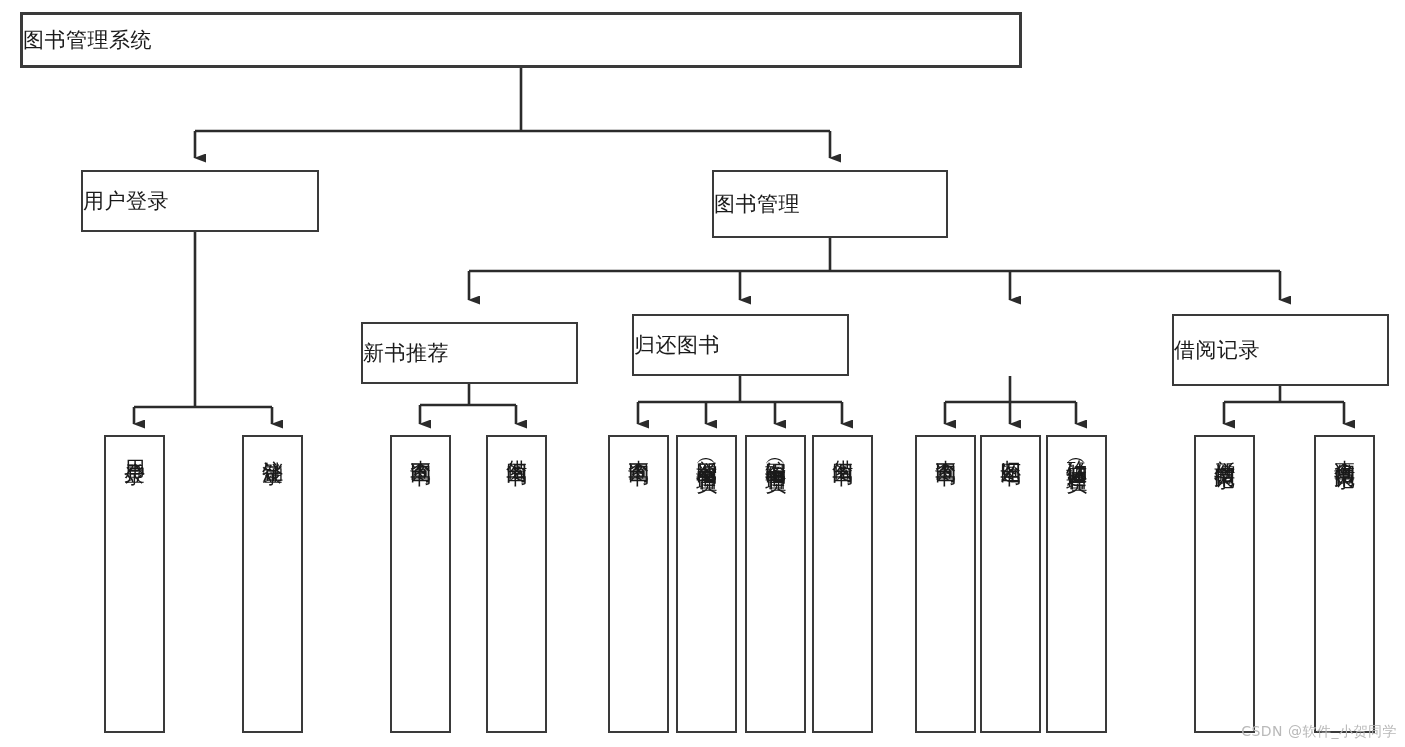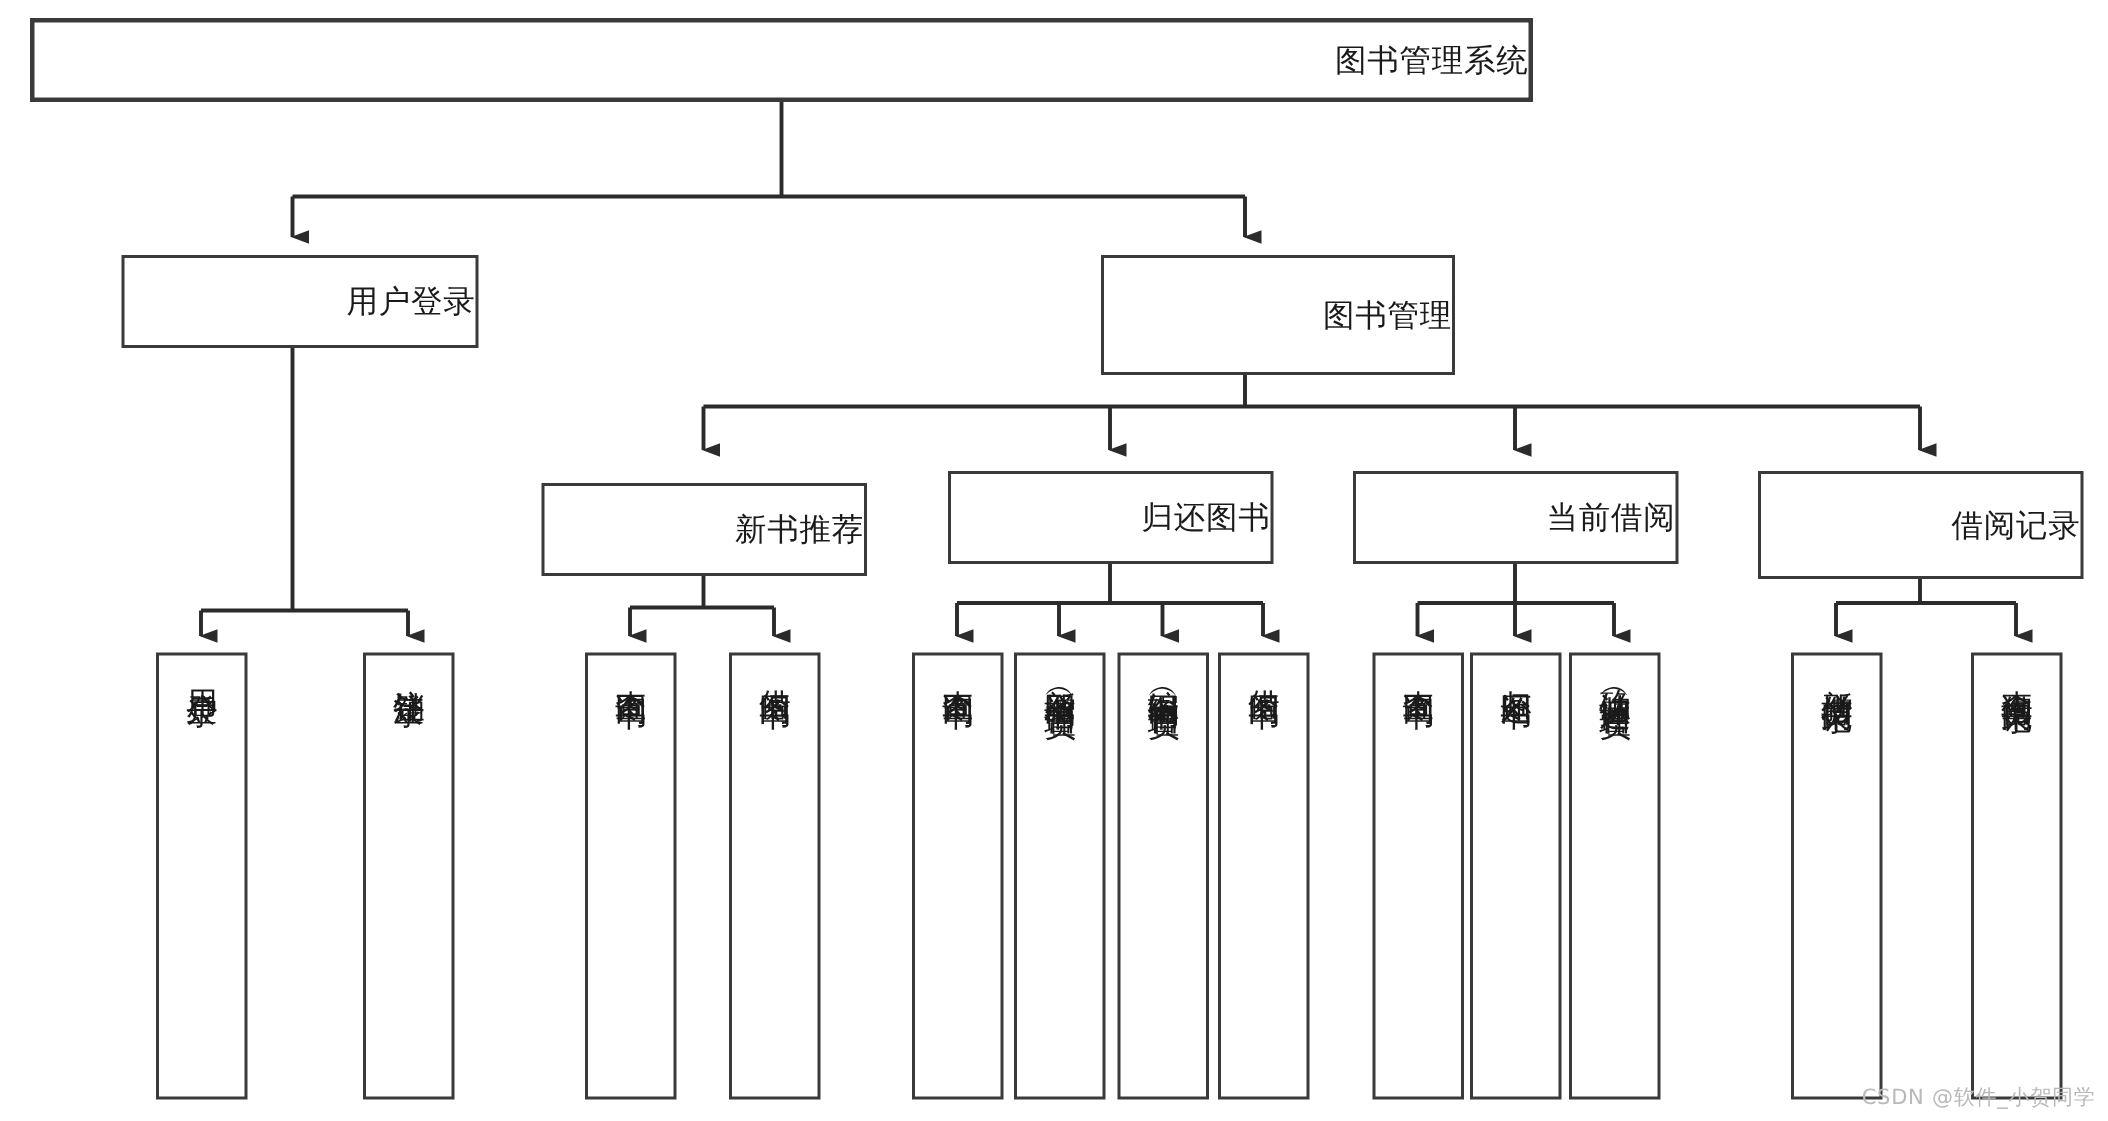--- a/index.html
+++ b/index.html
@@ -25,21 +25,21 @@
     height: 747px;
     pointer-events: none;
   }
   .node {
     position: absolute;
     box-sizing: border-box;
     background: #ffffff;
     border: 2px solid #3a3a3a;
     display: flex;
     align-items: center;
-    justify-content: flex-end;
+    justify-content: flex-start;
     color: #1a1a1a;
   }
   .node.root {
     border-width: 3px;
   }
   .node-label {
     font-size: 21px;
     line-height: 1.15;
     letter-spacing: 0.5px;
     white-space: nowrap;
@@ -122,32 +122,29 @@
     </g>
   </svg>
 
   <div class="node root" style="left:20px; top:12px; width:1002px; height:56px;">
     <span class="node-label">图书管理系统</span>
   </div>
 
   <div class="node" style="left:81px; top:170px; width:238px; height:62px;">
     <span class="node-label">用户登录</span>
   </div>
-  <div class="node" style="left:712px; top:170px; width:236px; height:80px;margin-left:22px;">
+  <div class="node" style="left:712px; top:170px; width:236px; height:68px;">
     <span class="node-label">图书管理</span>
   </div>
 
   <div class="node" style="left:361px; top:322px; width:217px; height:62px;">
     <span class="node-label">新书推荐</span>
   </div>
   <div class="node" style="left:632px; top:314px; width:217px; height:62px;">
     <span class="node-label">归还图书</span>
-  </div>
-  <div class="node" style="left:902px; top:314px; width:217px; height:62px;">
-    <span class="node-label">当前借阅</span>
   </div>
   <div class="node" style="left:1172px; top:314px; width:217px; height:72px;">
     <span class="node-label">借阅记录</span>
   </div>
 
   <div class="node leaf" style="left:104px; top:435px; width:61px; height:298px;">
     <span class="node-label">用户登录</span>
   </div>
   <div class="node leaf" style="left:242px; top:435px; width:61px; height:298px;">
     <span class="node-label">注销登录</span>

